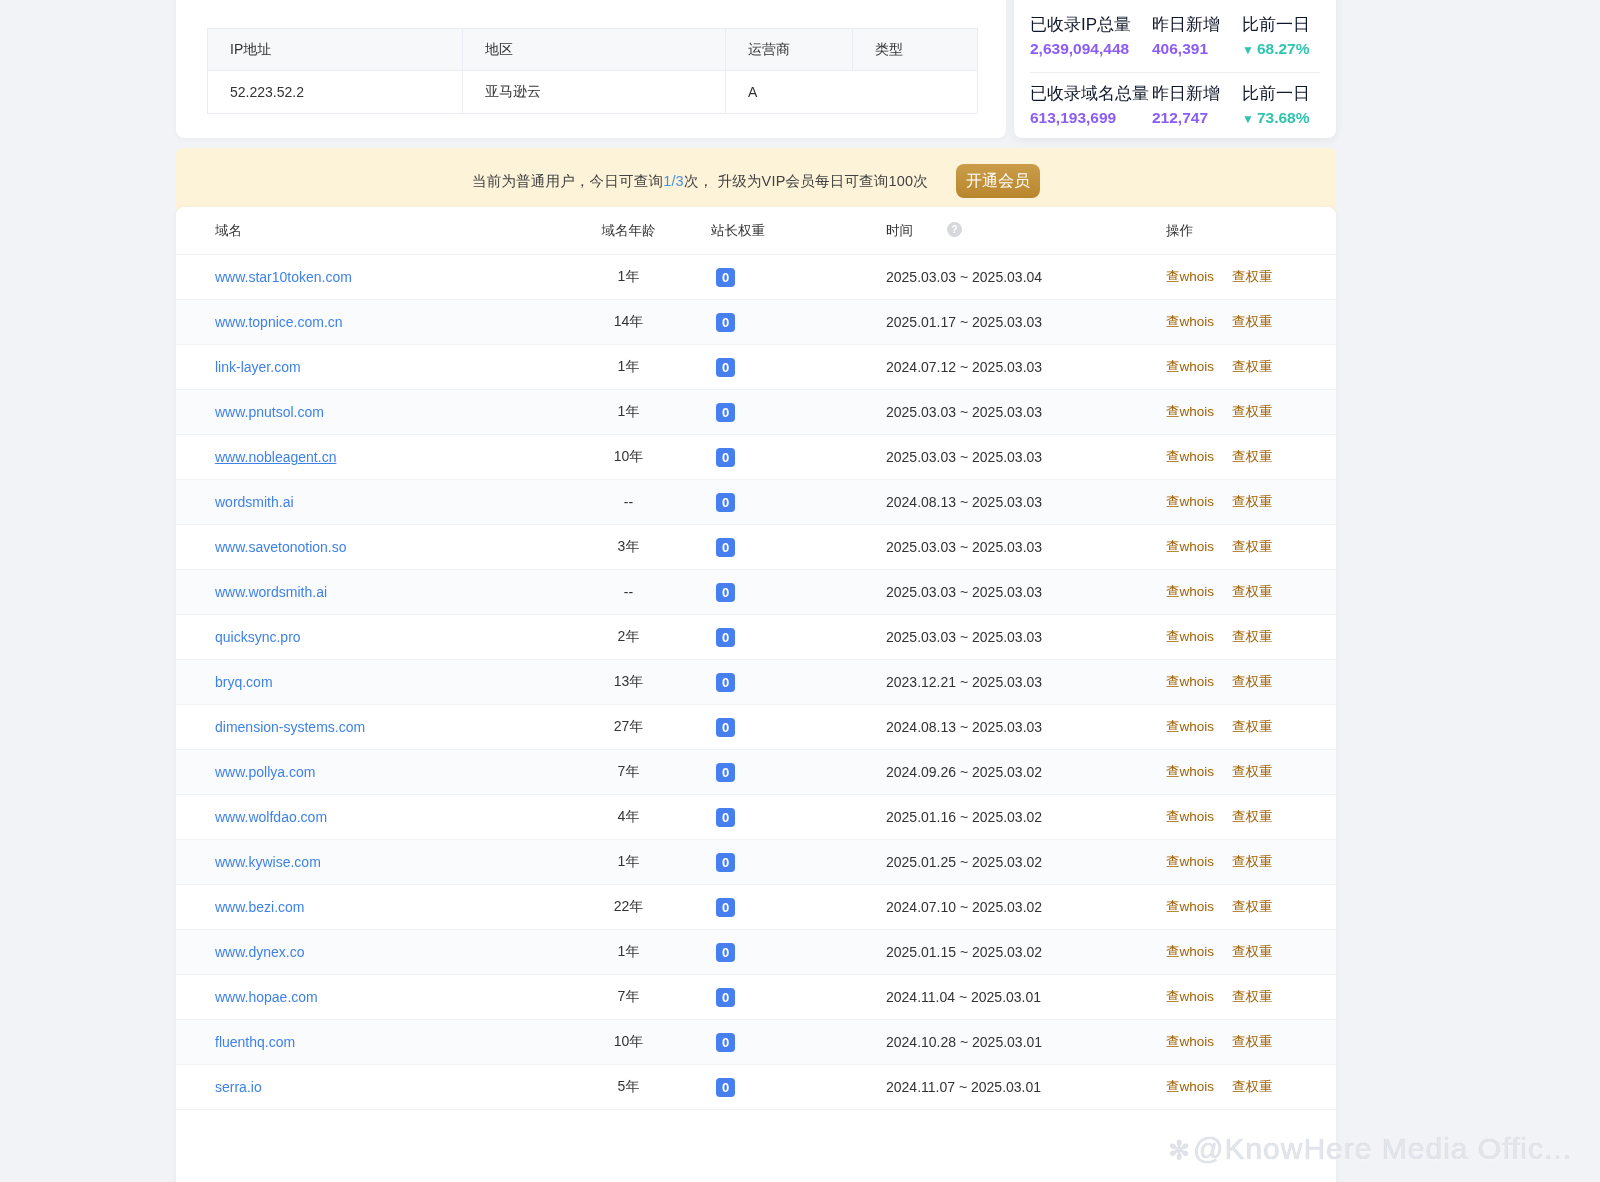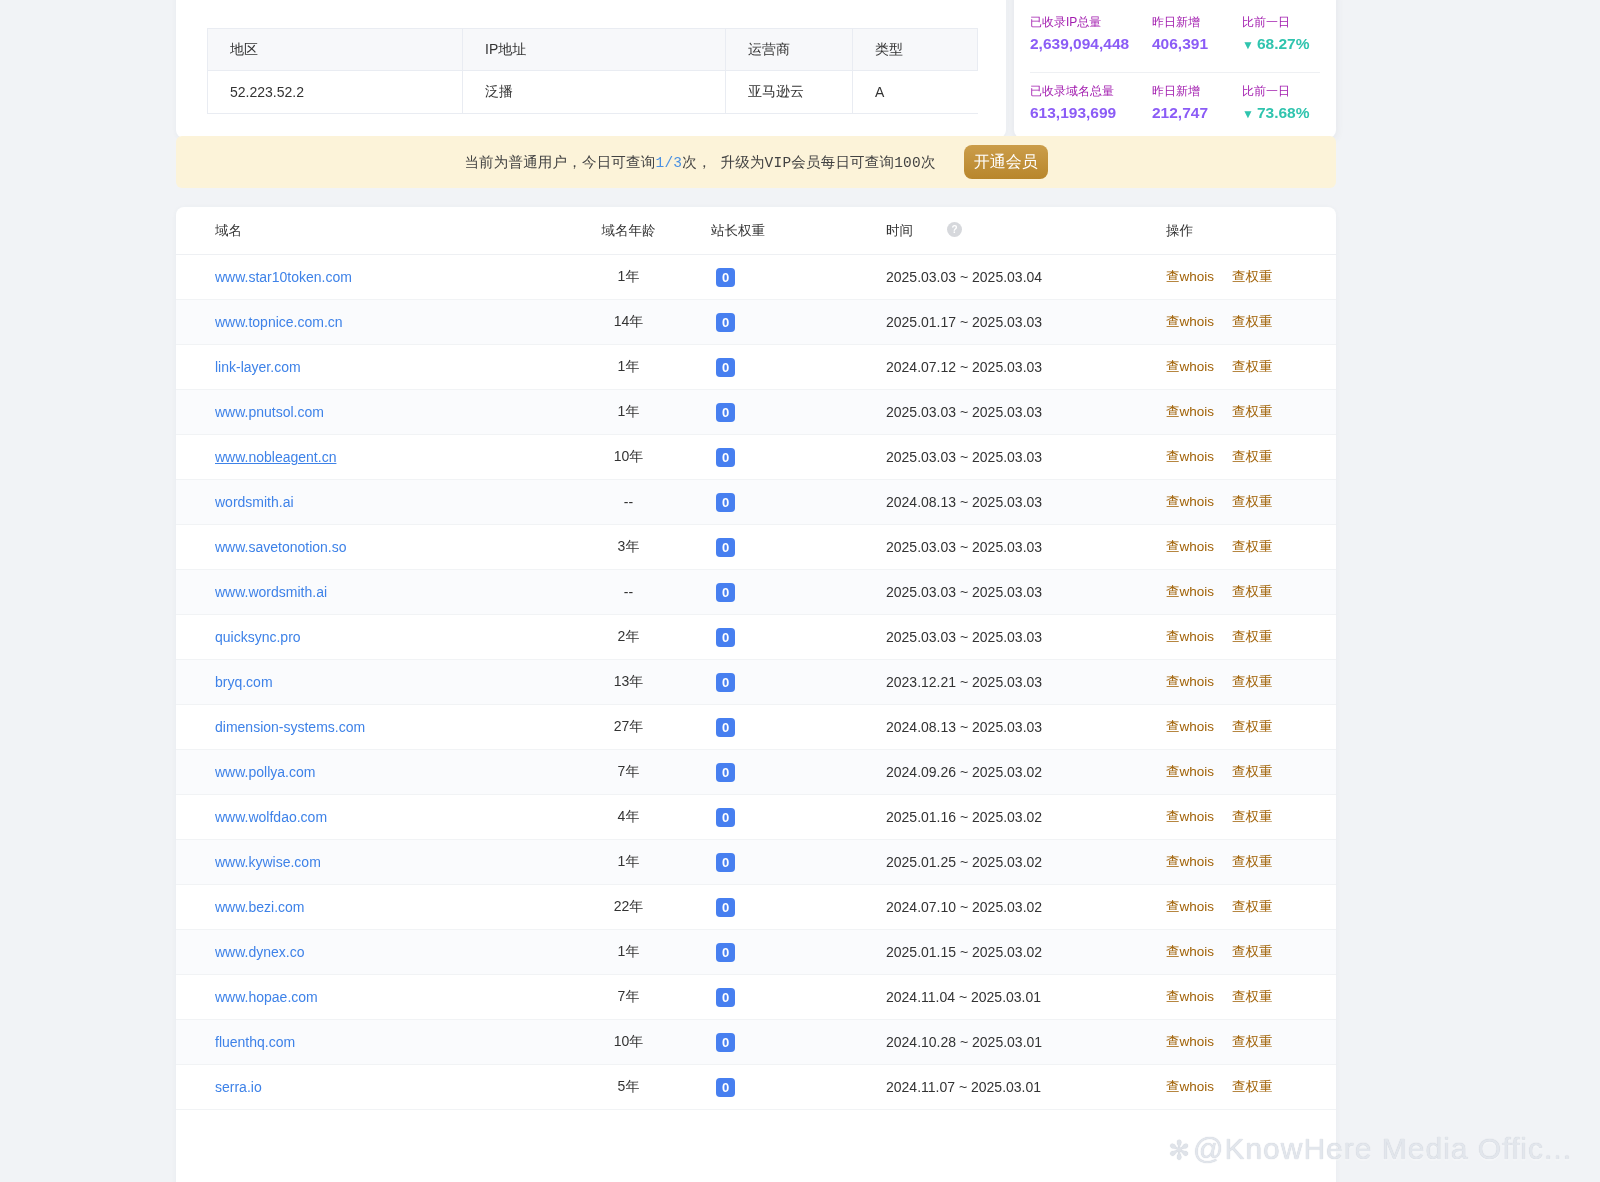--- a/index.html
+++ b/index.html
@@ -30,30 +30,30 @@
   .stats-card {
     position:absolute; left:1014px; top:-14px; width:322px; height:152px;
     background:#fff; border-radius:8px; box-shadow:0 2px 8px rgba(60,70,90,.08);
     padding-top:30px;
   }
   .stats-row { display:flex; padding:0 16px; height:48px; }
   .stats-col { display:flex; flex-direction:column; justify-content:flex-start; }
   .stats-col.c1 { width:122px; }
   .stats-col.c2 { width:90px; }
   .stats-col.c3 { flex:1; }
-  .stats-label { font-size:12px; color:#a21caf; line-height:1; margin-bottom:8px; white-space:nowrap; }
+  .stats-label { font-size:17px; color:#0f172a; line-height:1; margin-bottom:8px; white-space:nowrap; }
   .stats-value { font-size:15.5px; font-weight:bold; color:#8b5cf6; line-height:1; white-space:nowrap; }
   .stats-value.trend { color:#2fc4ae; }
   .stats-value .arrow { font-size:12px; margin-right:3px; }
   .stats-divider { border-top:1px solid #eef0f3; margin:8px 16px 12px; }
   
   .vip-banner {
-    position:absolute; left:176px; top:136px; width:1160px; height:52px;
+    position:absolute; left:176px; top:148px; width:1160px; height:66px;
     background:#fcf3d9; border-radius:6px;
-    display:flex; align-items:center; justify-content:center;font-family:Liberation Mono, monospace;
+    display:flex; align-items:center; justify-content:center;
   }
   .vip-text { font-size:14.5px; color:#424242; letter-spacing:.2px; }
   .vip-quota { color:#4a90e2; }
   .vip-button {
     margin-left:28px; width:84px; height:34px; border:none; cursor:pointer;
     background:linear-gradient(180deg,#cb9d4a,#b8862c); color:#fff;
     font-size:16px; border-radius:8px; font-family:inherit;
   }
   
   .main-card {
@@ -106,28 +106,27 @@
     pointer-events:none; white-space:nowrap;
   }
   .watermark .wm-icon { font-size:26px; color:#dfe3e9; margin-right:2px; }
 </style>
 </head>
 <body>
 
 <div class="ip-card">
   <div class="ip-table">
     <div class="ip-thead">
+      <div class="cell">IP地址</div>
       <div class="cell">地区</div>
-      <div class="cell">IP地址</div>
       <div class="cell">运营商</div>
       <div class="cell">类型</div>
     </div>
     <div class="ip-trow">
       <div class="cell">52.223.52.2</div>
-      <div class="cell">泛播</div>
       <div class="cell">亚马逊云</div>
       <div class="cell">A</div>
     </div>
   </div>
 </div>
 
 <div class="stats-card">
   <div class="stats-row">
     <div class="stats-col c1">
       <span class="stats-label">已收录IP总量</span>

